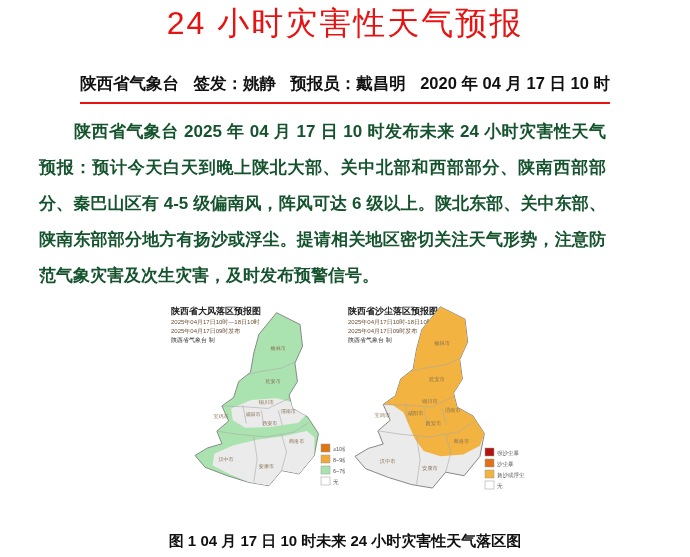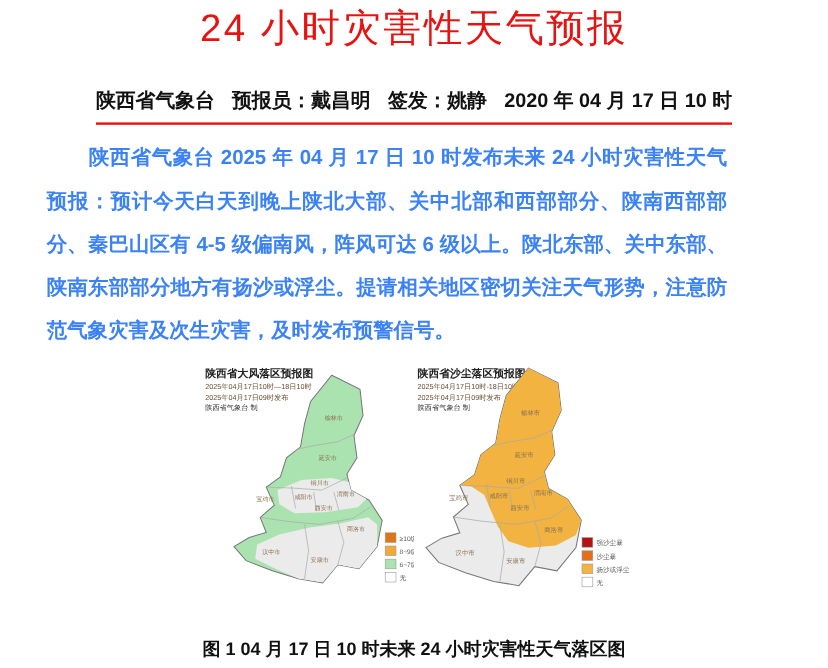--- a/index.html
+++ b/index.html
@@ -11,21 +11,21 @@
     margin:0;padding-top:2px;text-align:center;
     font-size:32px;font-weight:normal;letter-spacing:2px;color:#e61313;
   }
   .meta-row{
     margin:27px 80px 0 80px;display:flex;justify-content:space-between;
     align-items:baseline;font-size:16.5px;font-weight:bold;color:#111;
     border-bottom:2px solid #e61313;padding-bottom:7px;white-space:nowrap;
   }
   .body-text{
     margin:10px 84px 0 39px;font-size:17px;line-height:36px;
-    text-align:justify;font-weight:600;color:#3b82f6;
+    text-align:justify;font-weight:600;color:#14532d;
   }
   .maps-row{display:flex;justify-content:center;margin-top:4px;}
   .map-svg{display:block;}
   .figure-caption{
     text-align:center;font-size:15px;font-weight:600;color:#111;margin-top:4px;
   }
   .map-title{font-size:9px;font-weight:bold;fill:#222;}
   .map-sub{font-size:6px;fill:#6b4f33;}
   .map-producer{font-size:6px;fill:#333;}
   .city-label{font-size:6px;fill:#8a7355;text-anchor:middle;}
@@ -34,22 +34,22 @@
 </style>
 </head>
 <body>
 
 <div class="page">
 
   <h1 class="title">24 小时灾害性天气预报</h1>
 
   <div class="meta-row">
     <span>陕西省气象台</span>
+    <span>签发：姚静</span>
     <span>预报员：戴昌明</span>
-    <span>签发：姚静</span>
     <span>2020 年 04 月 17 日 10 时</span>
   </div>
 
   <p class="body-text">　　陕西省气象台 2025 年 04 月 17 日 10 时发布未来 24 小时灾害性天气预报：预计今天白天到晚上陕北大部、关中北部和西部部分、陕南西部部分、秦巴山区有 4-5 级偏南风，阵风可达 6 级以上。陕北东部、关中东部、陕南东部部分地方有扬沙或浮尘。提请相关地区密切关注天气形势，注意防范气象灾害及次生灾害，及时发布预警信号。</p>
 
   <div class="maps-row">
 
     <svg class="map-svg" width="250" height="230" viewBox="0 0 250 230" xmlns="http://www.w3.org/2000/svg">
       <defs>
         <path id="shaanxi" d="M122 2 L150 16 L153 42 L144 62 L147 84 L137 100 L141 116 L159 126 L172 146 L167 172 L149 194 L128 190 L113 208 L89 204 L63 196 L37 186 L25 172 L40 163 L57 158 L51 143 L65 131 L57 113 L71 103 L77 84 L91 73 L95 50 L101 28 Z"></path>

